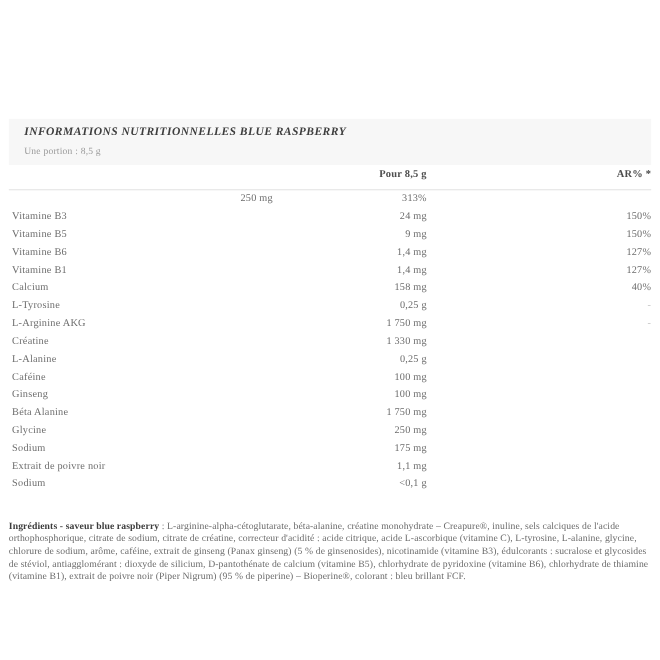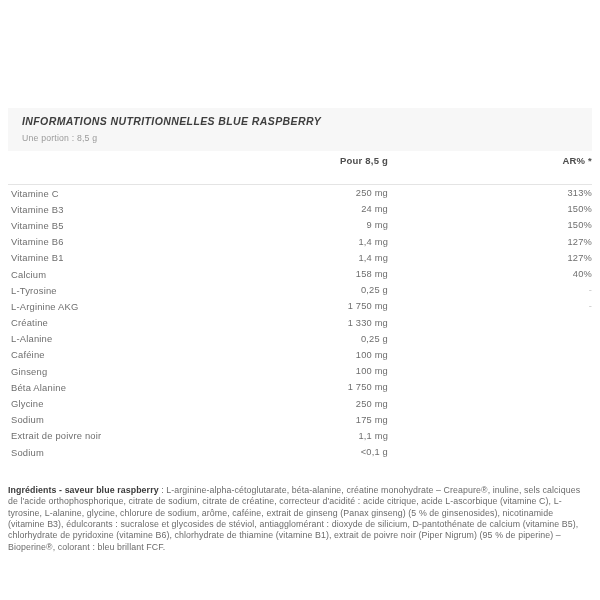--- a/index.html
+++ b/index.html
@@ -9,20 +9,21 @@
     height: 600px;
     background: #ffffff;
     font-family: "Liberation Sans", sans-serif;
     -webkit-font-smoothing: antialiased;
   }
   .page {
     width: 600px;
     height: 600px;
     box-sizing: border-box;
     padding: 108px 8px 0 8px;
+    font-family: Liberation Serif, serif;
   }
   
   .info-band {
     background: #f7f7f7;
     padding: 7px 14px 8px 14px;
     box-sizing: border-box;
   }
   .info-title {
     font-size: 10.5px;
     font-weight: bold;
@@ -37,21 +38,21 @@
     letter-spacing: 0.2px;
   }
   
   .ntable { width: 100%; }
   .thead-row, .trow {
     display: grid;
     grid-template-columns: 240px 140px 1fr;
     align-items: center;
   }
   .thead-row {
-    padding: 4px 0 18px 0;
+    padding: 4px 0 8px 0;
     border-bottom: 1px solid #e4e4e4;
   }
   .th {
     font-size: 9.5px;
     font-weight: bold;
     color: #4d4d4d;
     letter-spacing: 0.2px;
   }
   .th.c-value, .td.c-value { text-align: right; }
   .th.c-ar, .td.c-ar { text-align: right; }
@@ -101,21 +102,20 @@
   </div>
 
   <div class="ntable">
     <div class="thead-row">
       <span class="th c-label"></span>
       <span class="th c-value">Pour 8,5 g</span>
       <span class="th c-ar">AR% *</span>
     </div>
     <div>
         <div class="trow">
-          <span class="c-label">Vitamine C</span>
           <span class="td c-value">250 mg</span>
           <span class="td c-ar">313%</span>
         </div>
         <div class="trow">
           <span class="c-label">Vitamine B3</span>
           <span class="td c-value">24 mg</span>
           <span class="td c-ar">150%</span>
         </div>
         <div class="trow">
           <span class="c-label">Vitamine B5</span>

